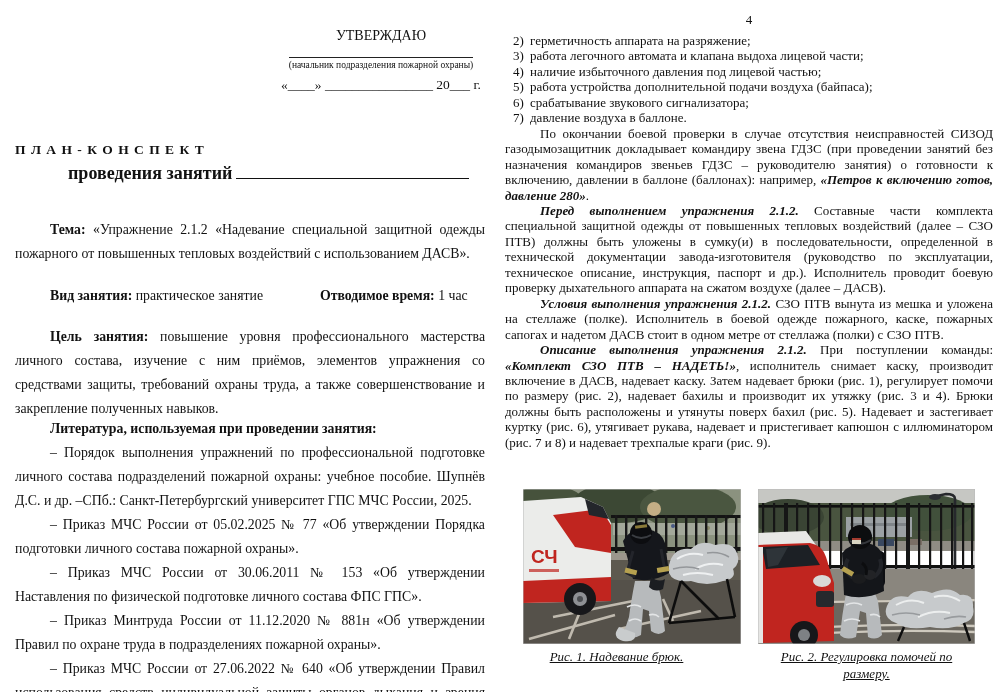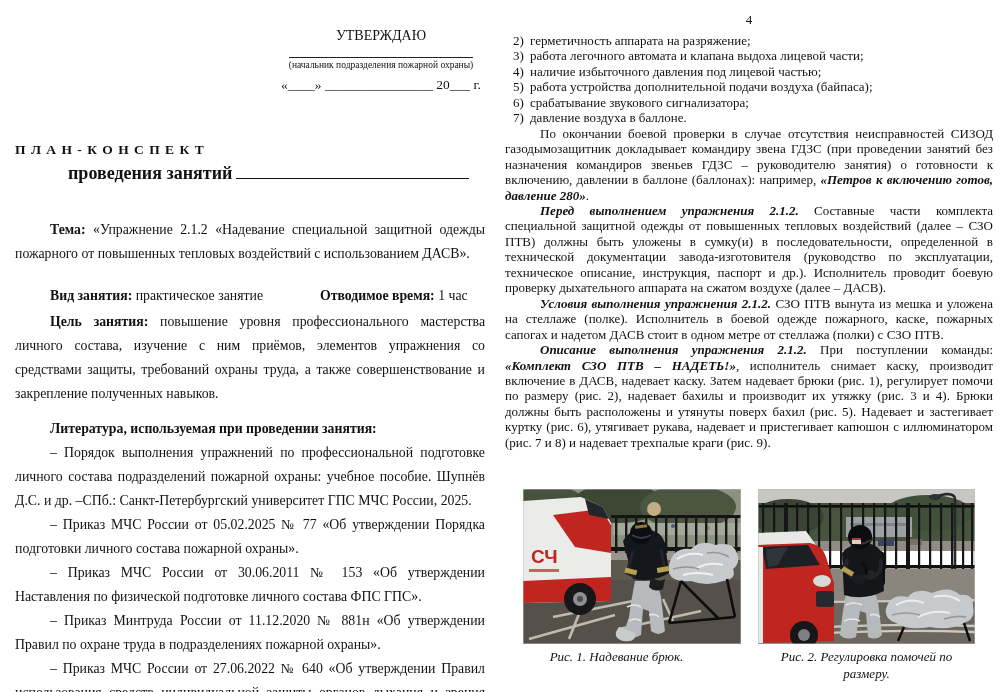--- a/index.html
+++ b/index.html
@@ -17,41 +17,41 @@
   .doc-title{position:absolute;top:142px;left:0;width:100%;text-align:left;
              font-weight:bold;font-size:13.5px;letter-spacing:1px;}
   .doc-subtitle{position:absolute;top:163px;left:53px;font-weight:bold;font-size:18px;white-space:nowrap;}
   .uline{display:inline-block;width:233px;border-bottom:1.4px solid #111;height:13px;margin-left:4px;}
   .lp{position:absolute;left:0;width:470px;font-size:13.8px;line-height:24px;
       text-align:justify;margin:0;}
   .ind{text-indent:35px;}
   #tema{top:218px;}
   #vid-row{top:284px;text-align:left;}
   #vid-row .time{position:absolute;left:305px;}
-  #tsel{top:310px;}
+  #tsel{top:325px;}
   #lit{top:417px;}
   #lit p{margin:0;}
   b.lbl{font-weight:bold;}
 
   
   .pagenum{position:absolute;top:12px;left:0;width:100%;text-align:center;font-size:13px;}
   #flow{position:absolute;top:33px;left:0;width:488px;font-size:13px;line-height:15.45px;
         text-align:justify;}
   .check{position:relative;padding-left:25px;text-align:left;}
   .check .num{position:absolute;left:8px;}
   #flow p{margin:0;}
   .bi{font-weight:bold;font-style:italic;}
 
   
   .fig{position:absolute;top:489px;}
-  #fig1{left:18px;width:187px;}
+  #fig1{left:18px;width:187px;text-decoration:underline;}
   #fig2{left:253px;width:217px;}
   .fig svg{display:block;}
   .fig-cap{font-style:italic;font-size:13px;line-height:16.5px;text-align:center;margin-top:5px;}
-  #fig2 .fig-cap{width:205px;margin-left:6px;}
+  #fig2 .fig-cap{width:205px;margin-left:6px;text-decoration:underline;}
 </style>
 </head>
 <body>
 
 <div id="canvas">
 
   <div id="left-page" class="page">
 
     <div class="approve">
       <div>УТВЕРЖДАЮ</div>

